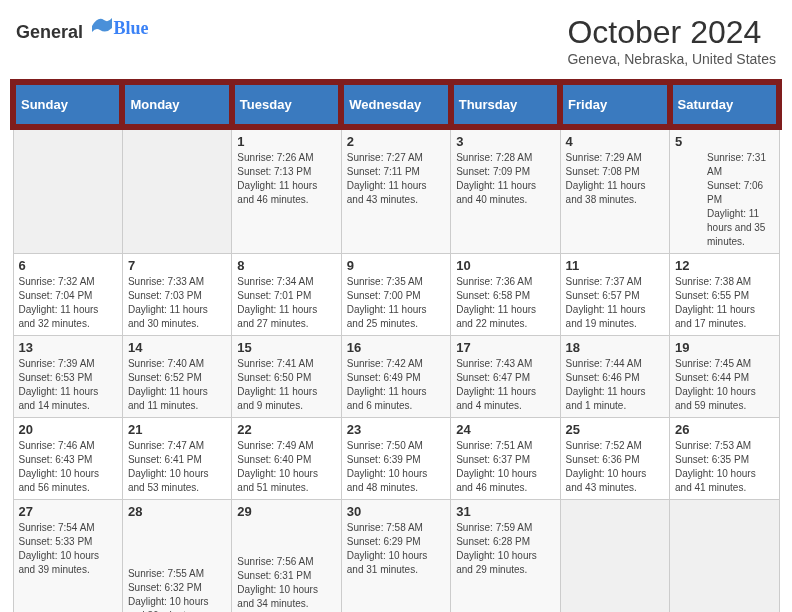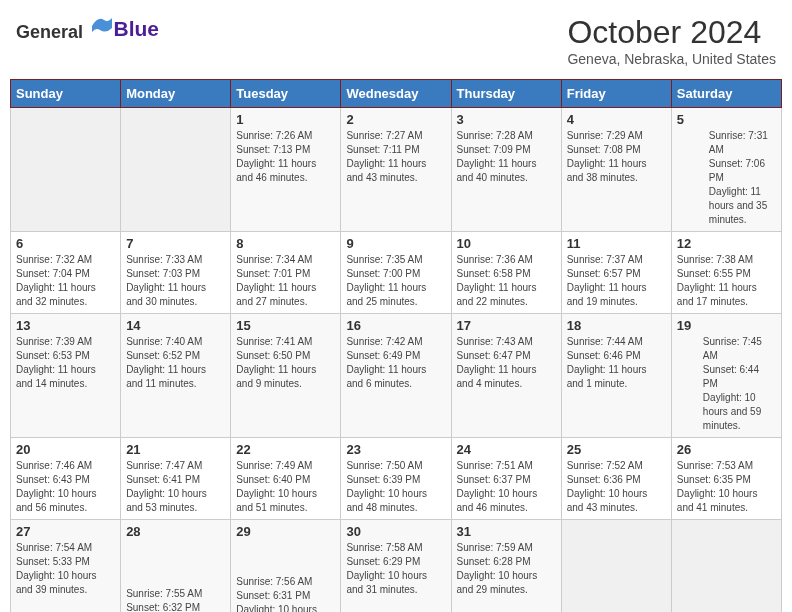--- a/index.html
+++ b/index.html
@@ -20,23 +20,24 @@
     .logo {
       display: flex;
       align-items: center;
     }
     .logo-text-general {
       font-size: 18px;
       font-weight: bold;
       color: #333;
     }
     .logo-text-blue {
-      font-size: 21px;
+      font-size: 18px;
       font-weight: bold;
-      color: #4c1d95;
+      color: #3b82f6;
+      font-family: Liberation Serif, serif;
     }
     .logo-icon {
       width: 24px;
       height: 24px;
       margin-left: 2px;
     }
     .title-section {
       text-align: left;
     }
     .month-title {
@@ -50,24 +51,24 @@
     }
     table {
       width: 100%;
       border-collapse: collapse;
       table-layout: fixed;
     }
     thead th {
       background-color: #3a7abf;
       color: white;
       text-align: left;
-      padding: 6px 5px;
+      padding: 12px 5px;
       font-size: 13px;
       font-weight: bold;
-      border: 1px solid #7f1d1d;
+      border: 6px solid #7f1d1d;
     }
     tbody td {
       border: 1px solid #ccc;
       vertical-align: top;
       padding: 4px 5px;
       font-size: 10.5px;
       color: #333;
       height: 80px;
       background: #fff;
     }
@@ -234,21 +235,21 @@
 Daylight: 11 hours and 4 minutes.</div>
         </td>
         <td>
           <span class="day-number">18</span>
           <div class="day-info" style="white-space: pre-line;">Sunrise: 7:44 AM
 Sunset: 6:46 PM
 Daylight: 11 hours and 1 minute.</div>
         </td>
         <td>
           <span class="day-number">19</span>
-          <div class="day-info" style="white-space: pre-line; margin-left: 26px;">Sunrise: 7:45 AM
+          <div class="day-info" style="white-space: pre-line;">Sunrise: 7:45 AM
 Sunset: 6:44 PM
 Daylight: 10 hours and 59 minutes.</div>
         </td>
       </tr>
       <tr>
         <td>
           <span class="day-number">20</span>
           <div class="day-info" style="white-space: pre-line;">Sunrise: 7:46 AM
 Sunset: 6:43 PM
 Daylight: 10 hours and 56 minutes.</div>

